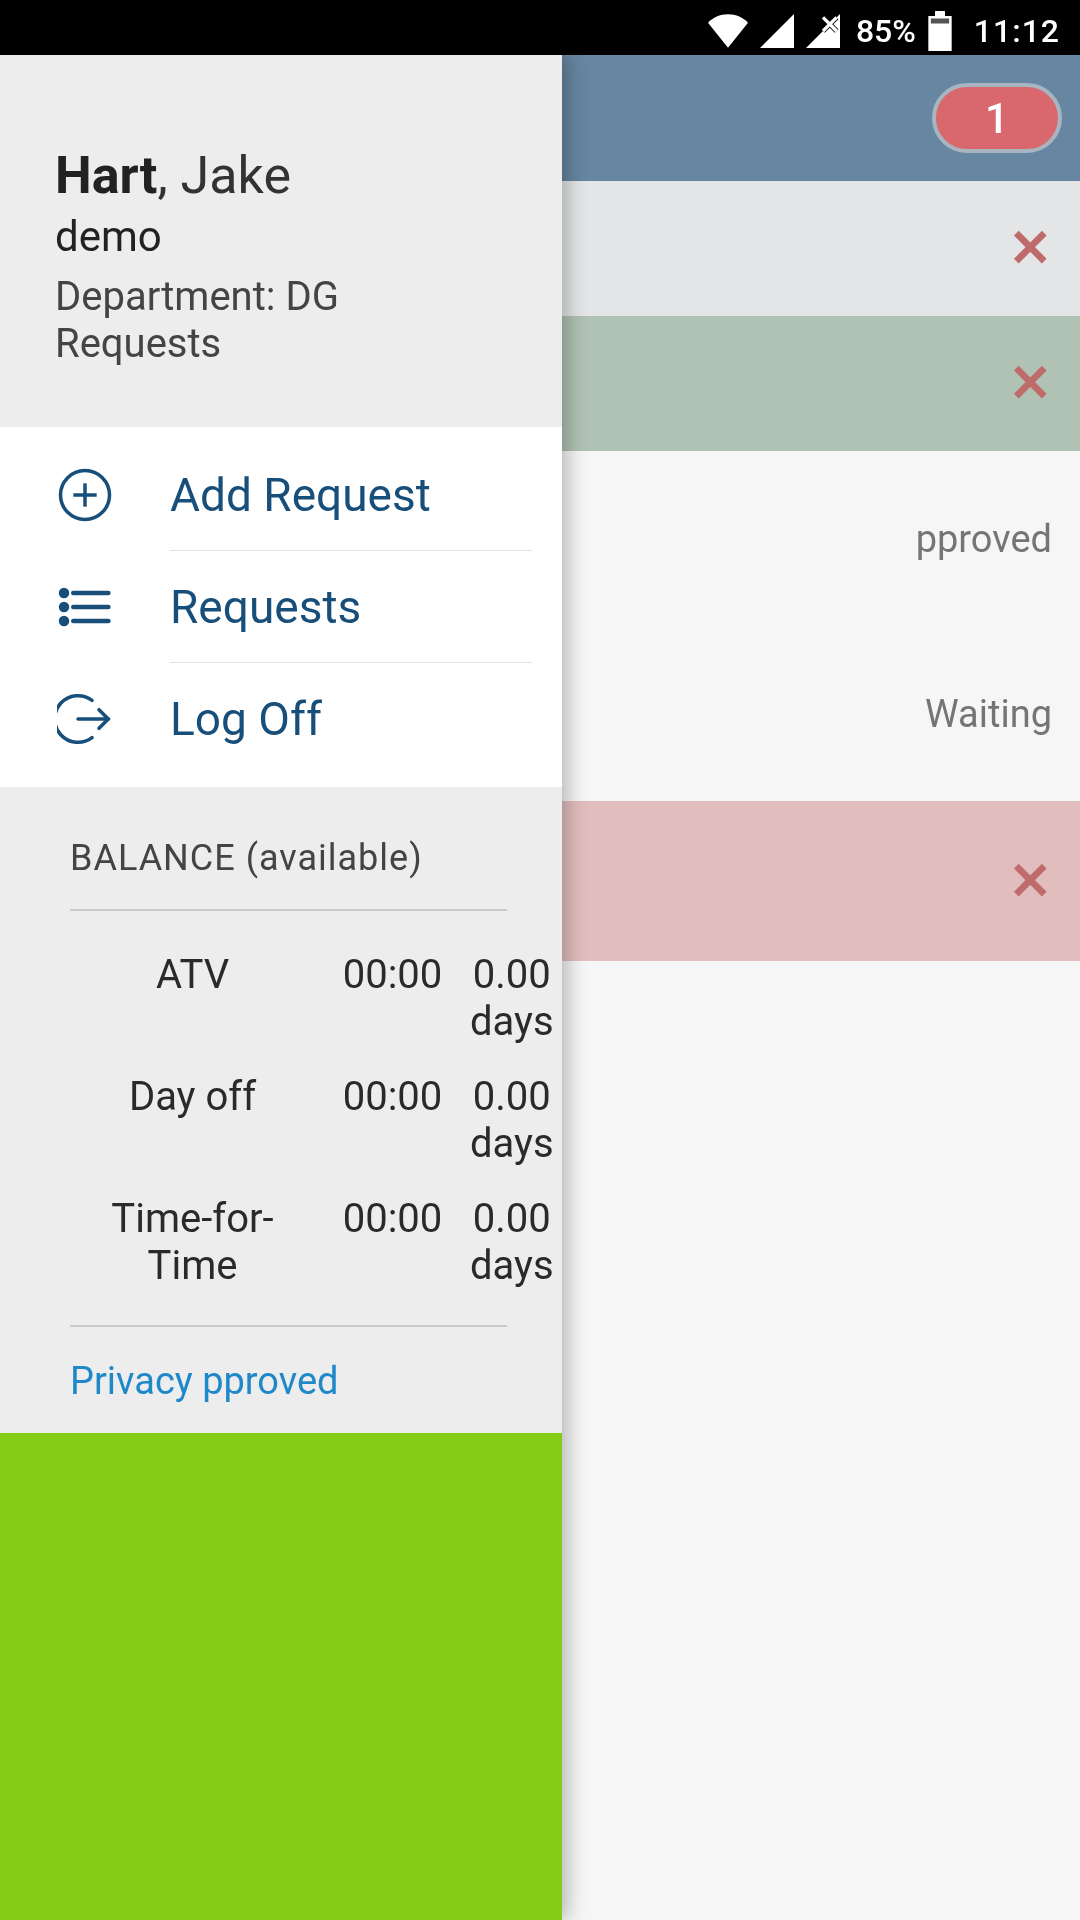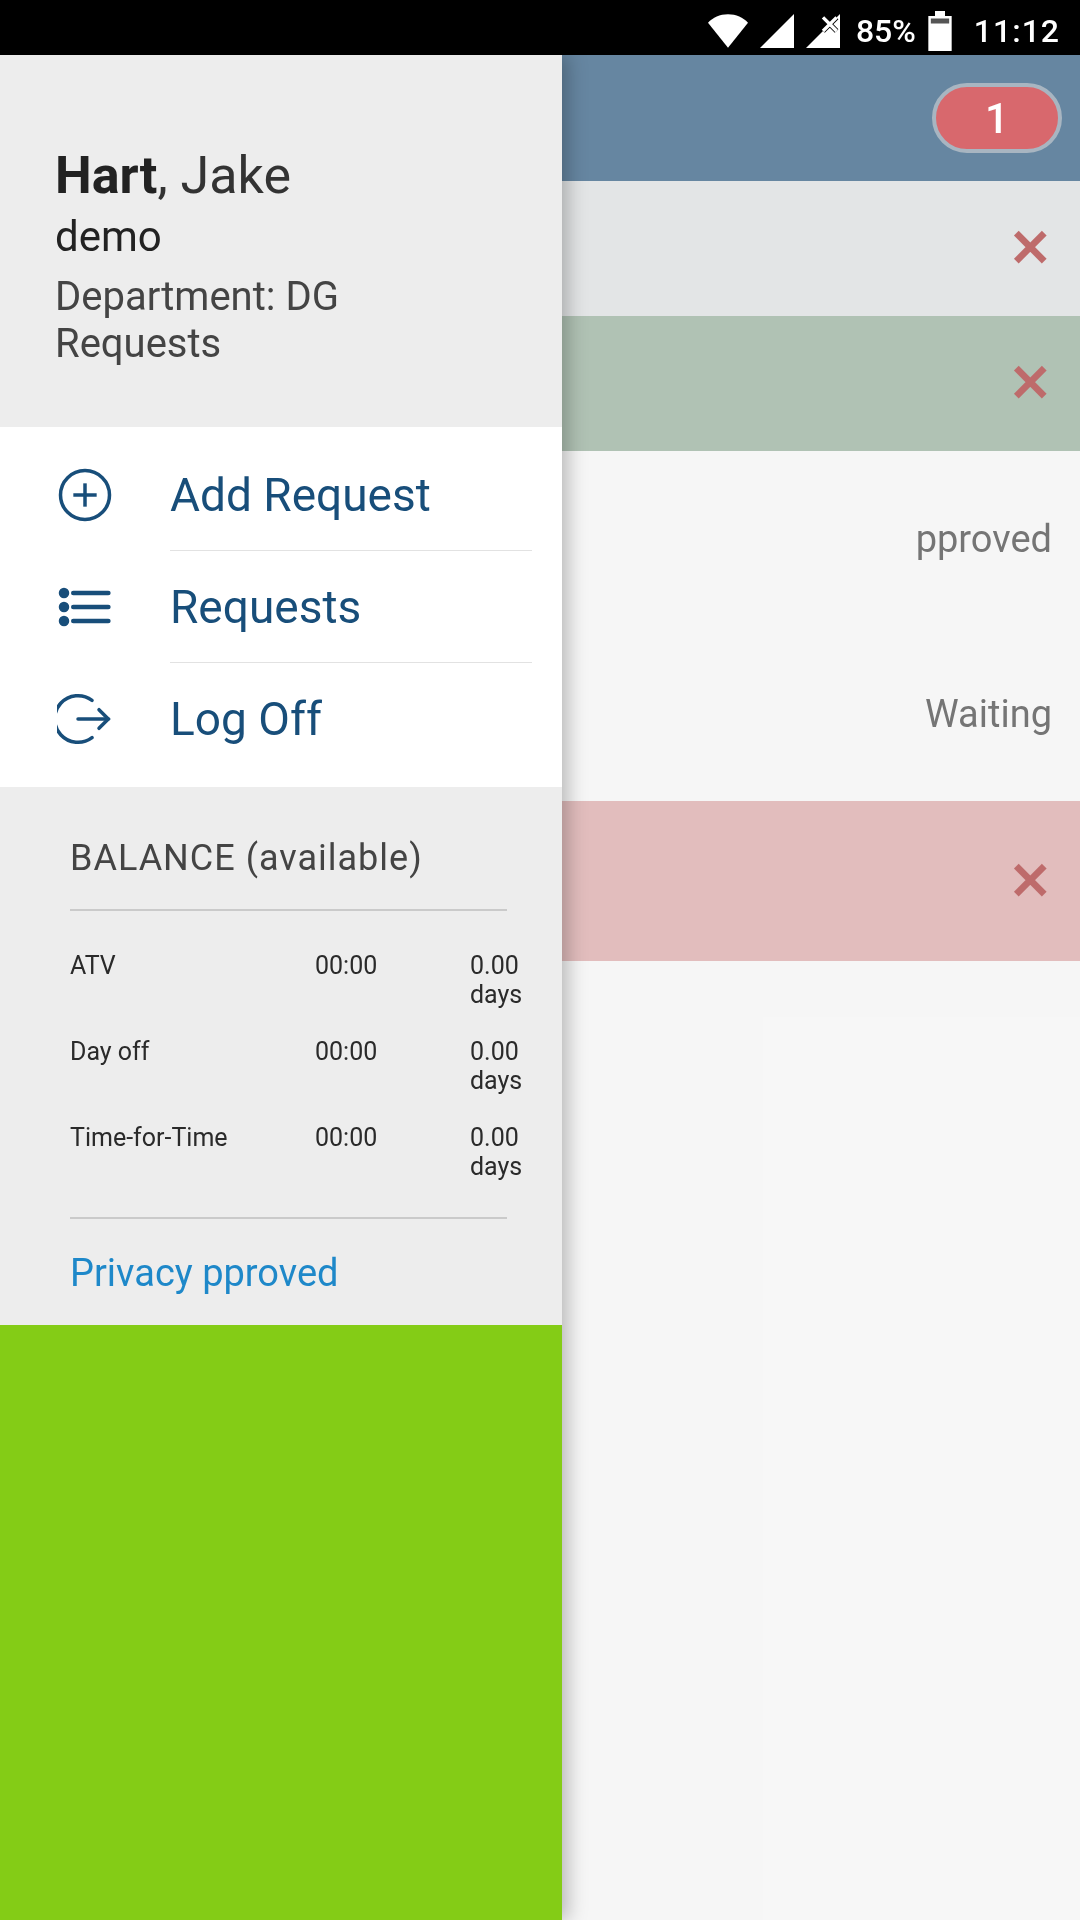--- a/index.html
+++ b/index.html
@@ -169,23 +169,24 @@
     .balance hr {
       border: none;
       border-top: 2px solid #CACACA;
       margin: 0 0 26px 0;
     }
     .balance hr.bottom {
       margin: 22px 0 28px 0;
     }
     .bal-row {
       display: flex;
-      font-size: 25px;
+      font-size: 40px;
       color: #2a2a2a;
       padding: 14px 0;
+      text-align: center;
     }
     .bal-row .c1 { flex: 0 0 245px; }
     .bal-row .c2 { flex: 0 0 155px; }
     .bal-row .c3 { flex: 1; }
 
     .privacy {
       font-size: 38px;
       color: #1E88C9;
       padding-top: 4px;
     }

